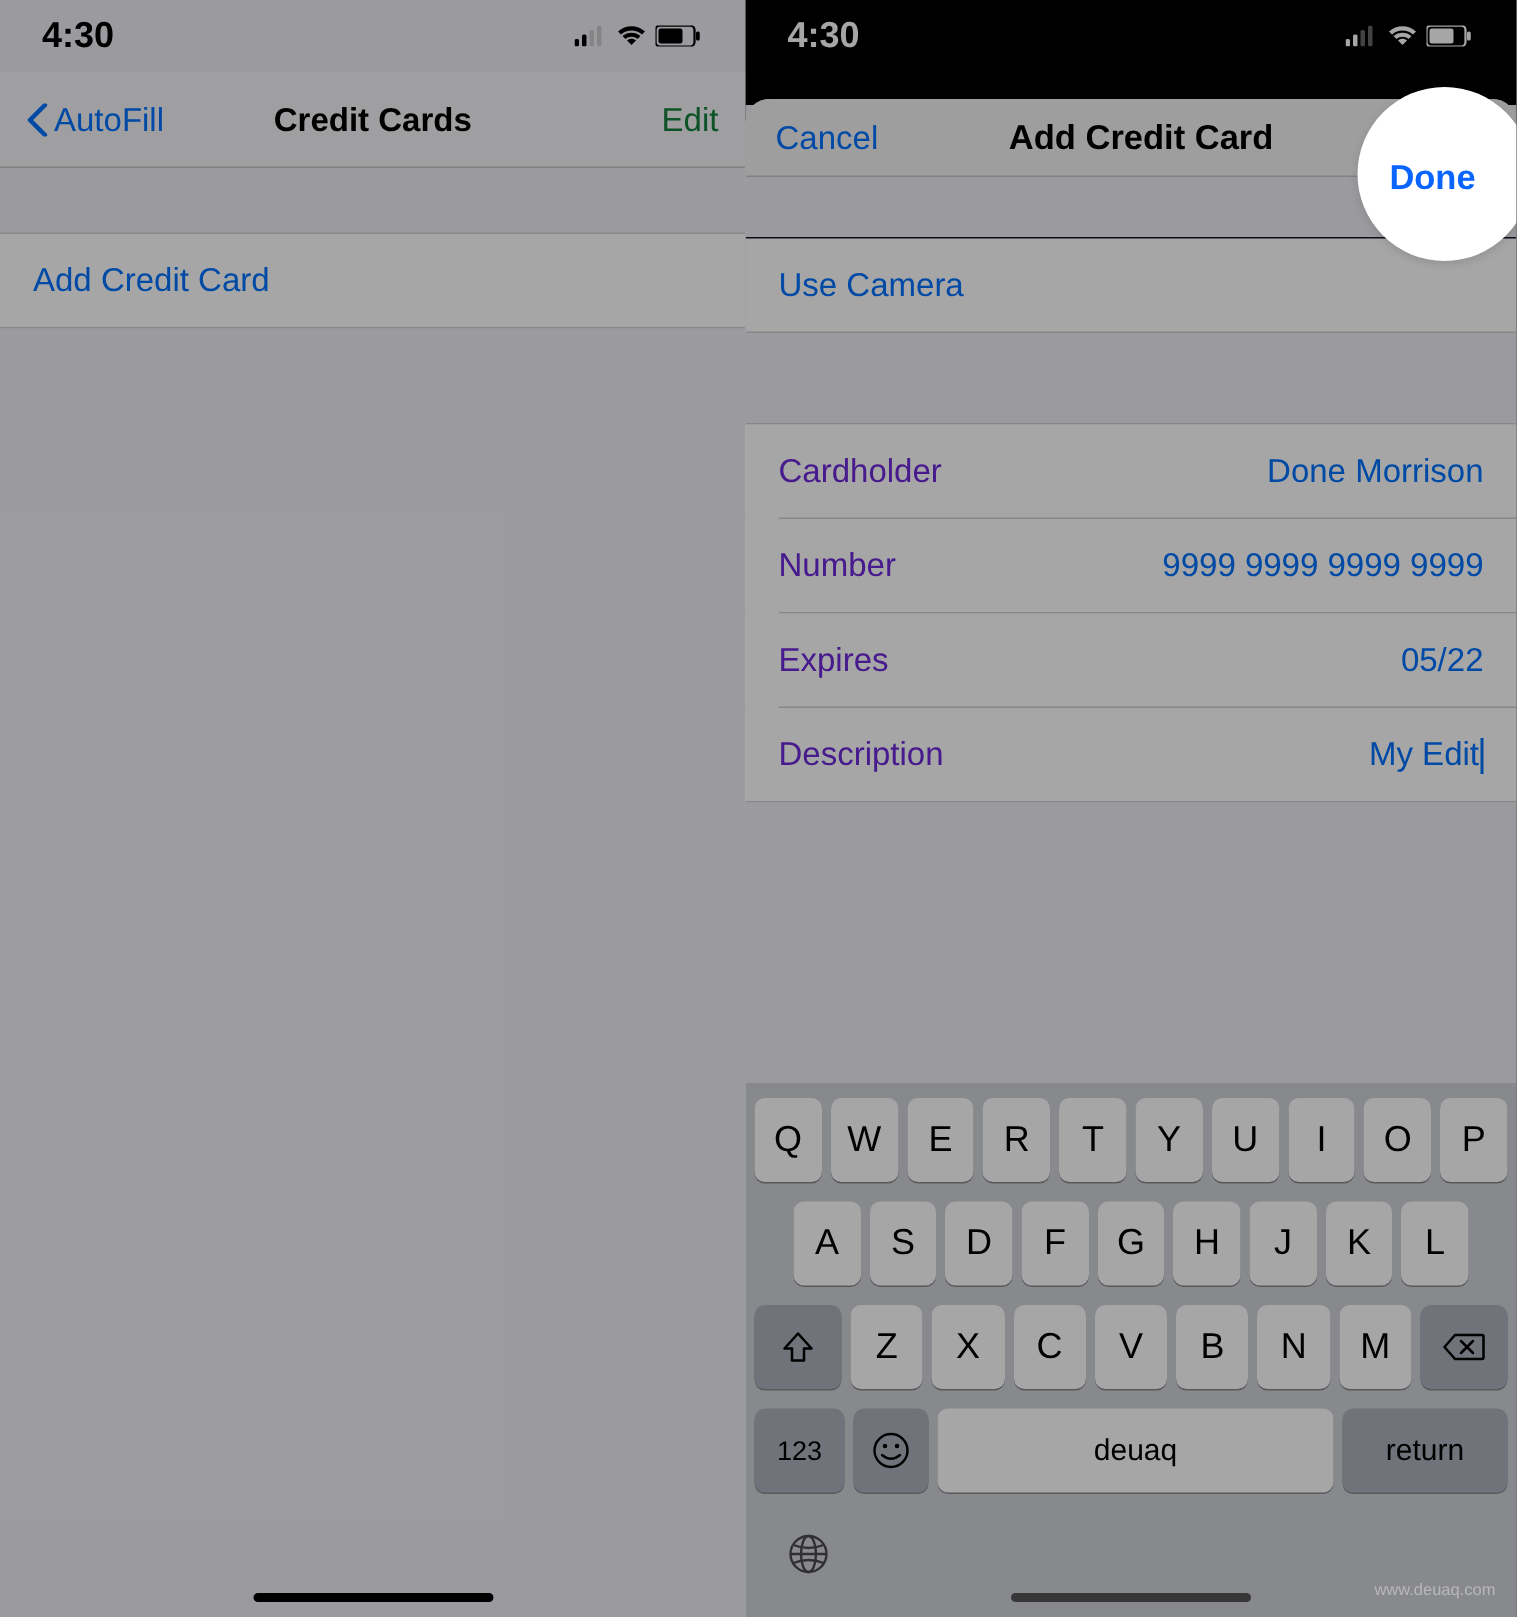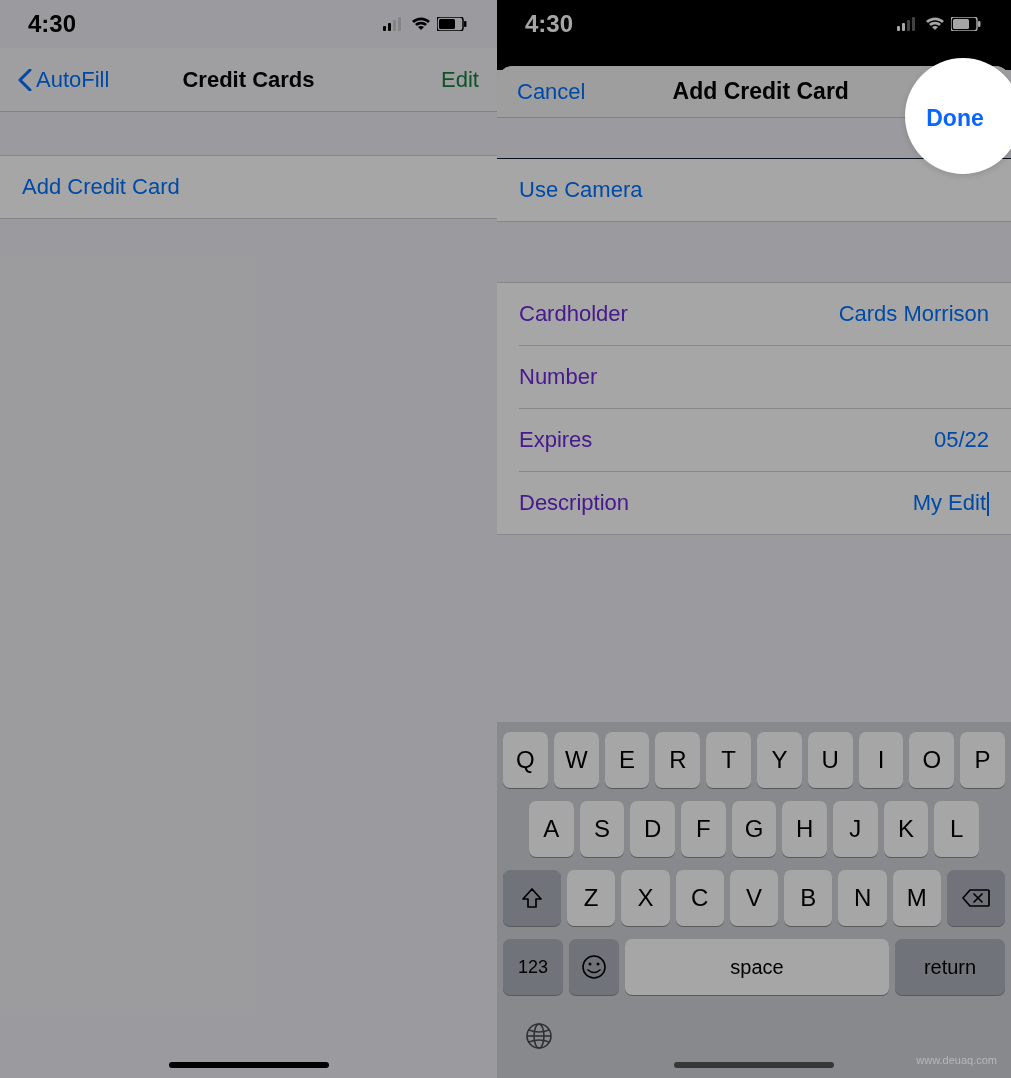--- a/index.html
+++ b/index.html
@@ -224,25 +224,26 @@
 
       <div style="height:40px;background:#efeff4;"></div>
       <div class="cell link" style="border-top:1px solid #0f172a;">
         <span>Use Camera</span>
       </div>
       <div class="section-gap"></div>
 
       <div style="background:#fff;border-top:1px solid #d0d0d0;border-bottom:1px solid #d0d0d0;">
         <div class="cell row" style="border-bottom:none;">
           <span class="label">Cardholder</span>
-          <span class="value">Cards Morrison</span>
+          <span class="value">Done Morrison</span>
         </div>
         <div class="group-sep"></div>
         <div class="cell row" style="border-bottom:none;">
           <span class="label">Number</span>
+          <span class="value">9999 9999 9999 9999</span>
         </div>
         <div class="group-sep"></div>
         <div class="cell row" style="border-bottom:none;">
           <span class="label">Expires</span>
           <span class="value">05/22</span>
         </div>
         <div class="group-sep"></div>
         <div class="cell row" style="border-bottom:none;">
           <span class="label">Description</span>
           <span class="value"><span>My Edit</span><span class="cursor"></span></span>
@@ -303,21 +304,21 @@
             </div>
           <div class="key special emoji">
             <svg width="26" height="26" viewBox="0 0 26 26">
                 <circle cx="13" cy="13" r="11" fill="none" stroke="#000" stroke-width="1.6"></circle>
                 <circle cx="9" cy="10" r="1.5" fill="#000"></circle>
                 <circle cx="17" cy="10" r="1.5" fill="#000"></circle>
                 <path d="M7 16 Q13 21 19 16" fill="none" stroke="#000" stroke-width="1.6" stroke-linecap="round"></path>
               </svg>
           </div>
           <div class="key space">
-              <span>space</span>
+              <span>deuaq</span>
             </div>
           <div class="key special return">
               <span>return</span>
             </div>
         </div>
         <div class="kb-bottom">
           <span class="kb-globe">
             <svg width="28" height="28" viewBox="0 0 28 28">
                 <circle cx="14" cy="14" r="12" fill="none" stroke="#4b4b4e" stroke-width="1.6"></circle>
                 <ellipse cx="14" cy="14" rx="5" ry="12" fill="none" stroke="#4b4b4e" stroke-width="1.6"></ellipse>

